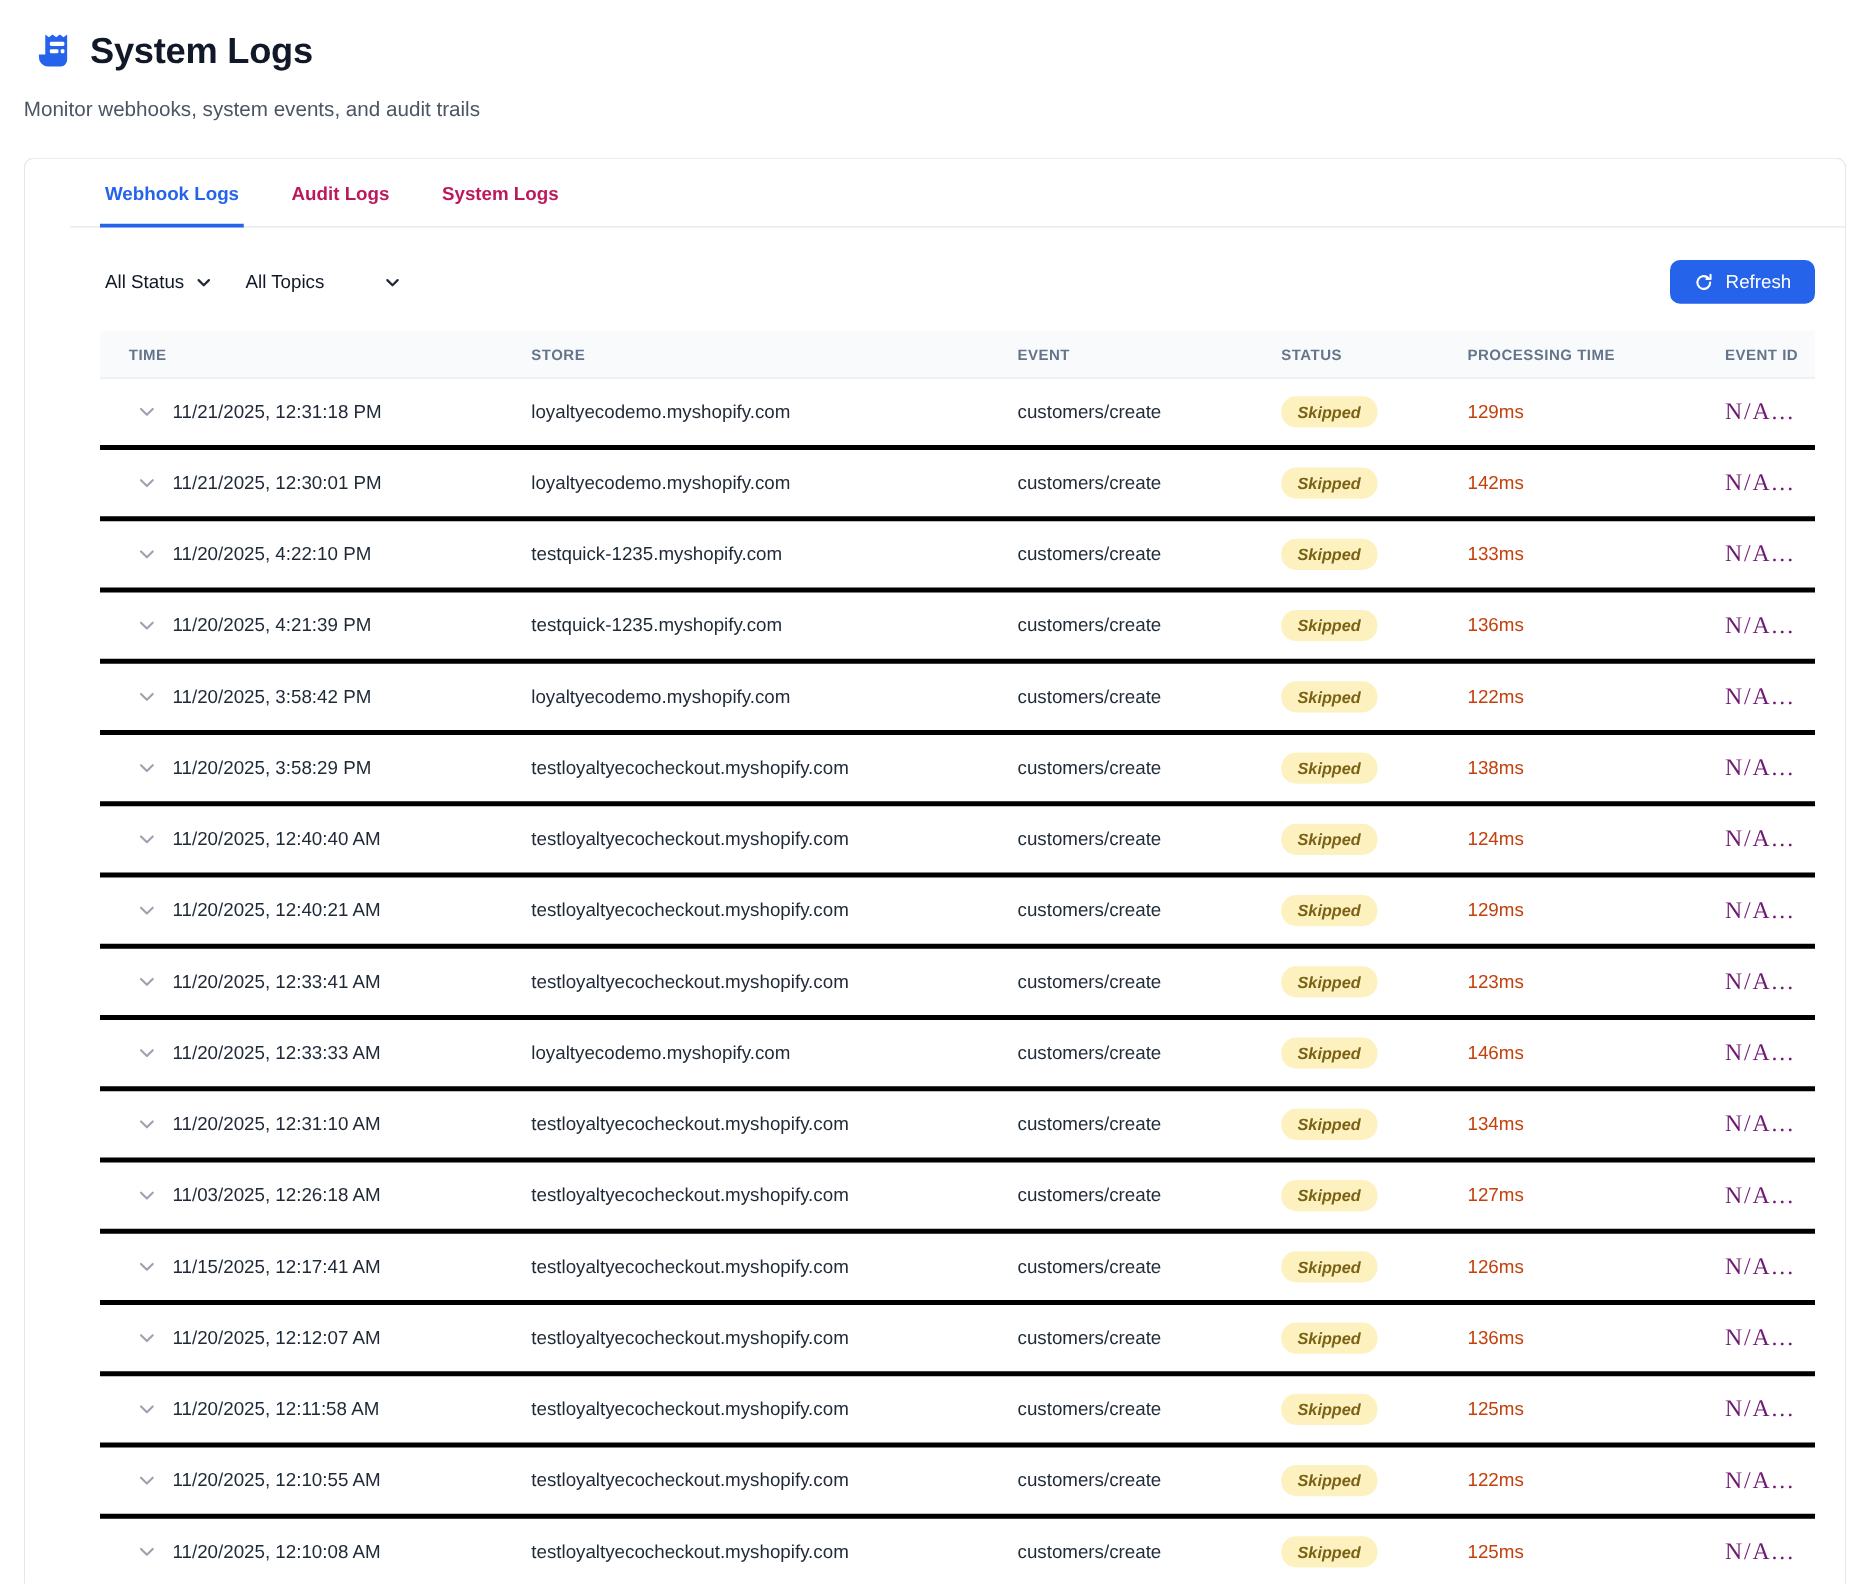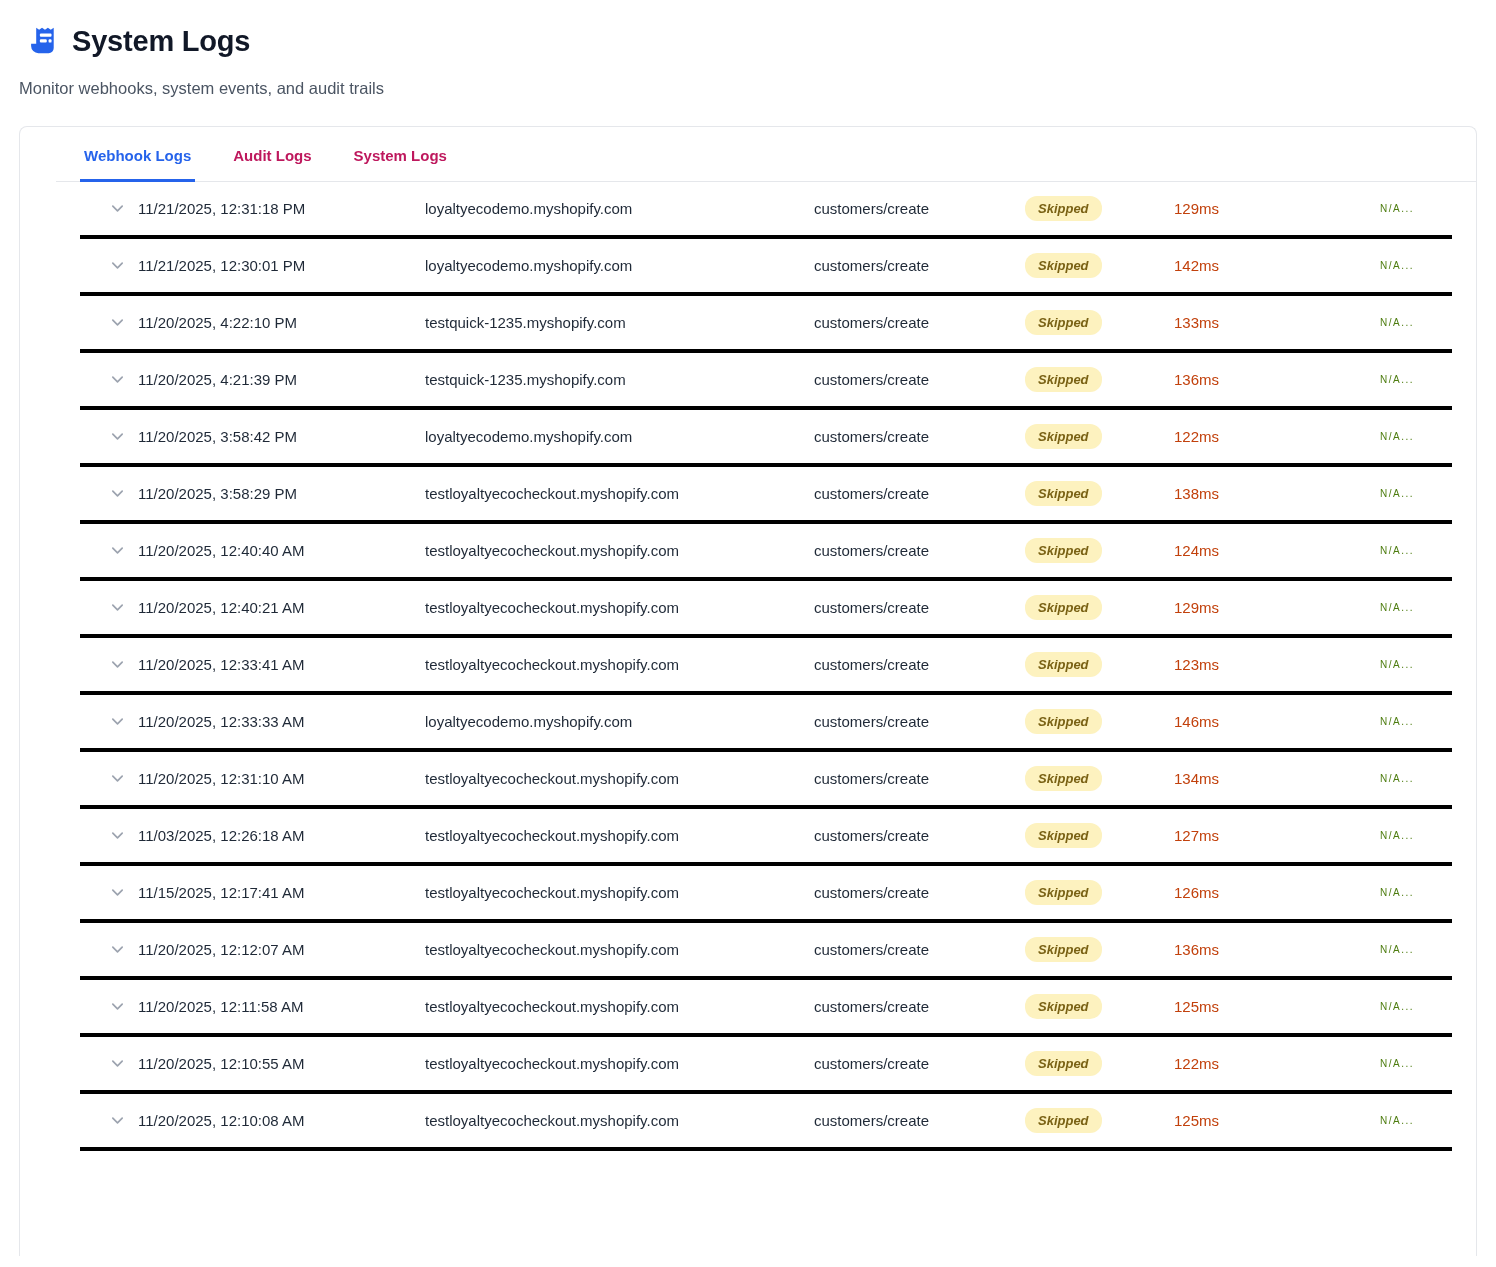--- a/index.html
+++ b/index.html
@@ -82,22 +82,22 @@
     font-size: 12px; font-weight: 700; color: #64748b;
     letter-spacing: 0.4px; padding-left: 24px; white-space: nowrap;
   }
   .th:first-child { padding-left: 23px; }
   .tr { height: 57px; border-bottom: 4px solid #000000; }
   .td { font-size: 15px; color: #1f2937; padding-left: 24px; white-space: nowrap; }
   .td-time { display: flex; align-items: center; gap: 13px; padding-left: 30px; }
   .row-chevron { display: inline-flex; cursor: pointer; line-height: 0; }
   .td-muted { color: #c2410c; }
   .td-mono {
-    font-family: Liberation Sans, sans-serif;
-    font-size: 10px; color: #4d7c0f; letter-spacing: 1.5px;
+    font-family: Liberation Serif, serif;
+    font-size: 19px; color: #701a75; letter-spacing: 1.5px;
   }
   .badge {
     display: inline-block;
     background: var(--badge-bg, #fdf2bf);
     color: var(--badge-text, #7a6215);
     font-size: 13px; font-weight: 600;
     padding: 5px 13px; border-radius: 12px; font-style: italic;
   }
 </style>
 </head>
@@ -121,22 +121,53 @@
   </header>
 
   <div class="card">
 
     <nav class="tabs">
       <button class="tab active">Webhook Logs</button>
       <button class="tab">Audit Logs</button>
       <button class="tab">System Logs</button>
     </nav>
 
+    <div class="toolbar">
+      <div class="filters">
+        <span class="select">
+          <span>All Status</span>
+          <svg width="12" height="12" viewBox="0 0 16 16">
+              <path d="M2.5 5.5 8 11l5.5-5.5" fill="none" stroke="#1f2937" stroke-width="2.4" stroke-linecap="round" stroke-linejoin="round"></path>
+            </svg>
+        </span>
+        <span class="select wide">
+          <span>All Topics</span>
+          <svg width="12" height="12" viewBox="0 0 16 16">
+              <path d="M2.5 5.5 8 11l5.5-5.5" fill="none" stroke="#1f2937" stroke-width="2.4" stroke-linecap="round" stroke-linejoin="round"></path>
+            </svg>
+        </span>
+      </div>
+      <button class="refresh-btn">
+        <svg width="16" height="16" viewBox="0 0 20 20">
+          <path d="M16.4 10a6.4 6.4 0 1 1-1.85-4.5" fill="none" stroke="#ffffff" stroke-width="2.1" stroke-linecap="round"></path>
+          <path d="M16.8 2.4v4.1h-4.1" fill="none" stroke="#ffffff" stroke-width="2.1" stroke-linecap="round" stroke-linejoin="round"></path>
+        </svg>
+        <span>Refresh</span>
+      </button>
+    </div>
 
     <div class="table">
+      <div class="thead">
+        <div class="th">TIME</div>
+        <div class="th">STORE</div>
+        <div class="th">EVENT</div>
+        <div class="th">STATUS</div>
+        <div class="th">PROCESSING TIME</div>
+        <div class="th">EVENT ID</div>
+      </div>
       <div id="table-body">
   <div class="tr">
     <div class="td td-time">
       <span class="row-chevron">
         <svg width="15" height="15" viewBox="0 0 16 16">
                   <path d="M3 5.5 8 10.5 13 5.5" fill="none" stroke="#9ca3af" stroke-width="1.8" stroke-linecap="round" stroke-linejoin="round"></path>
                 </svg>
       </span>
       <span>11/21/2025, 12:31:18 PM</span>
     </div>

